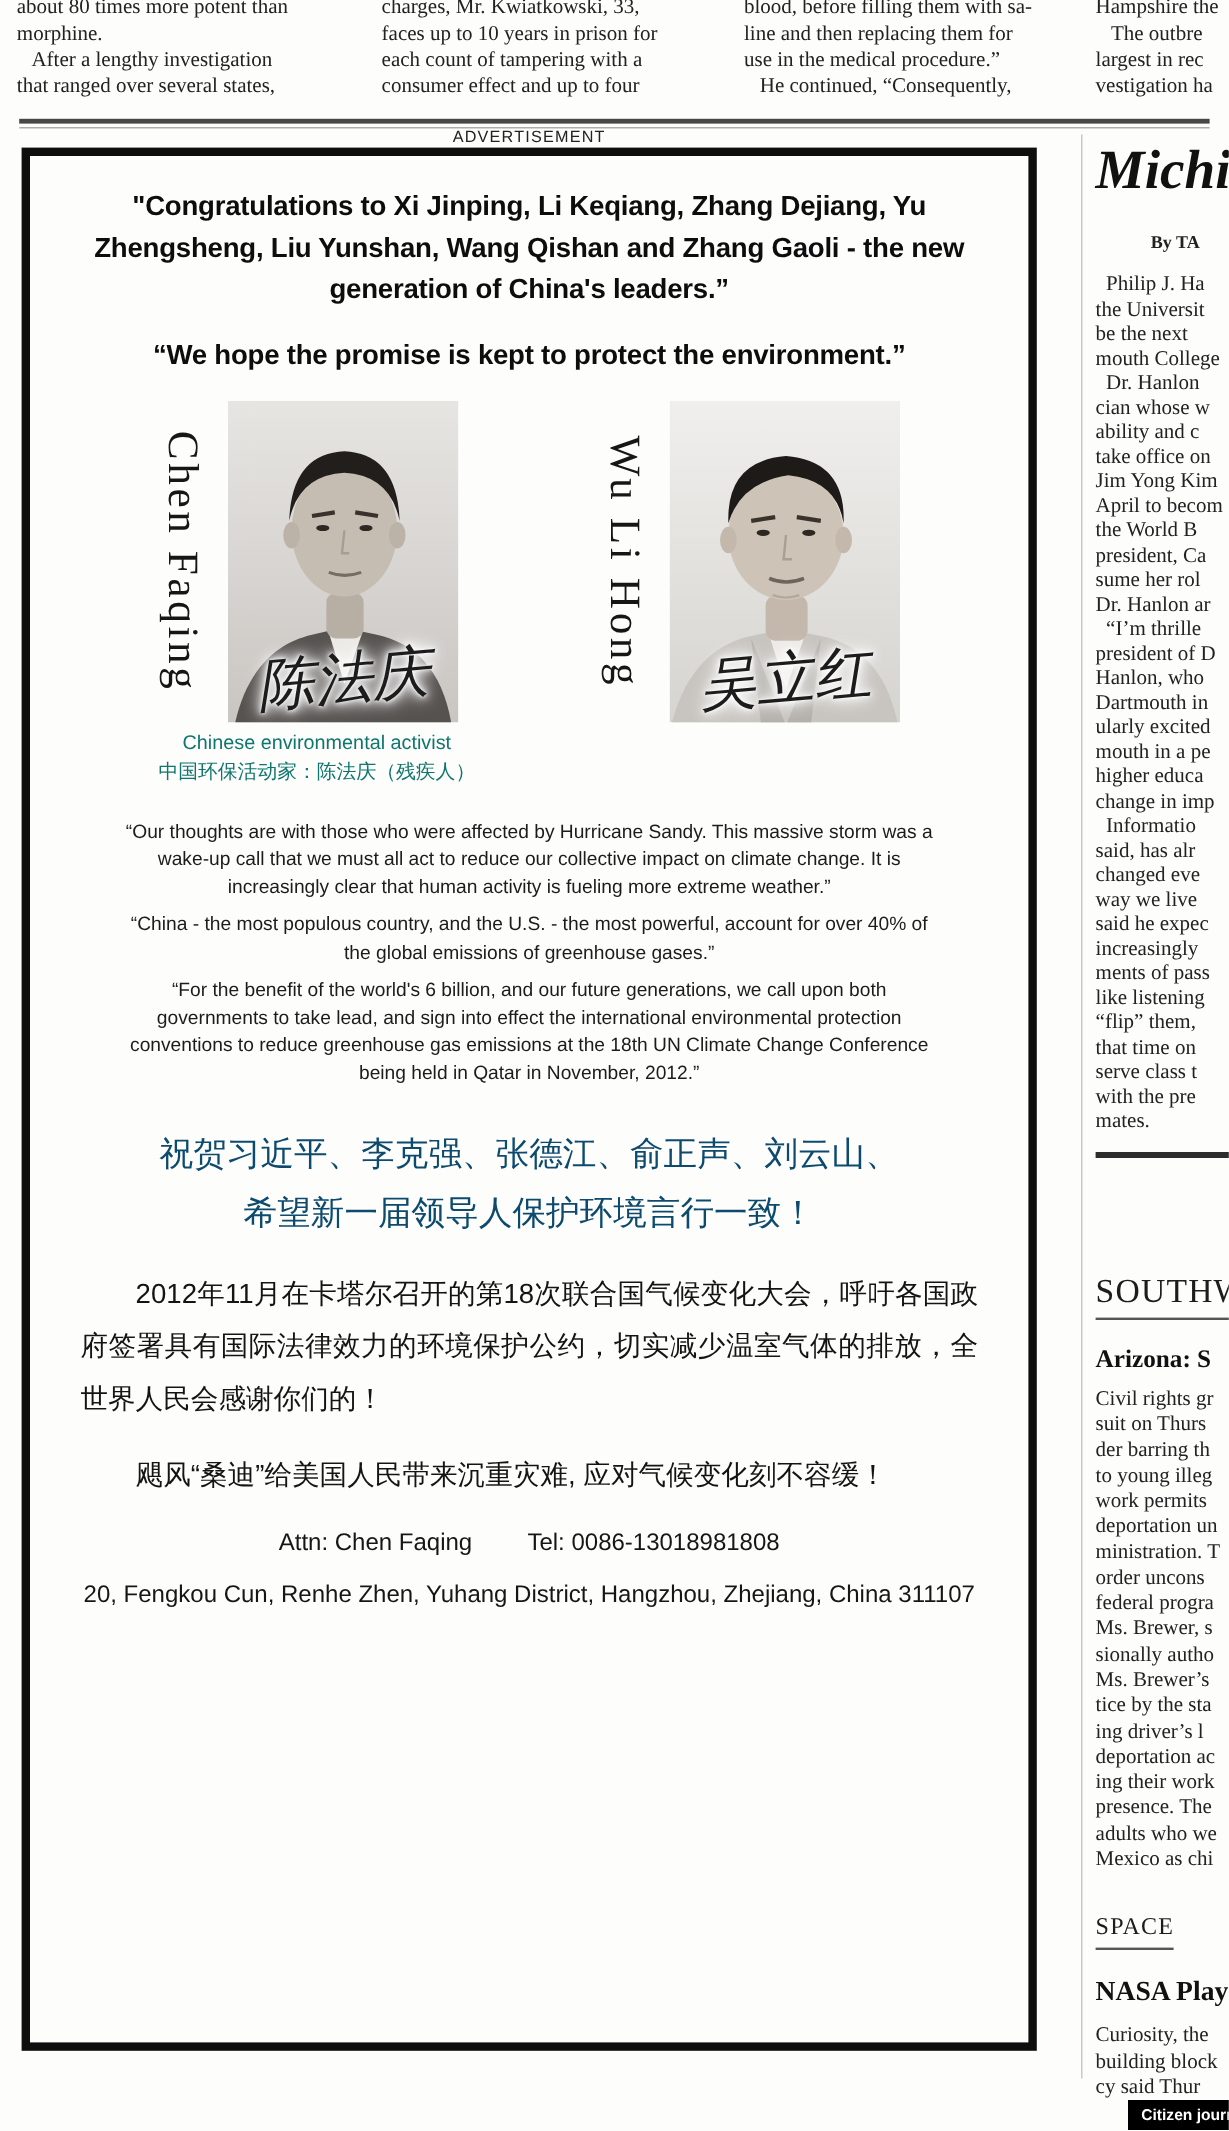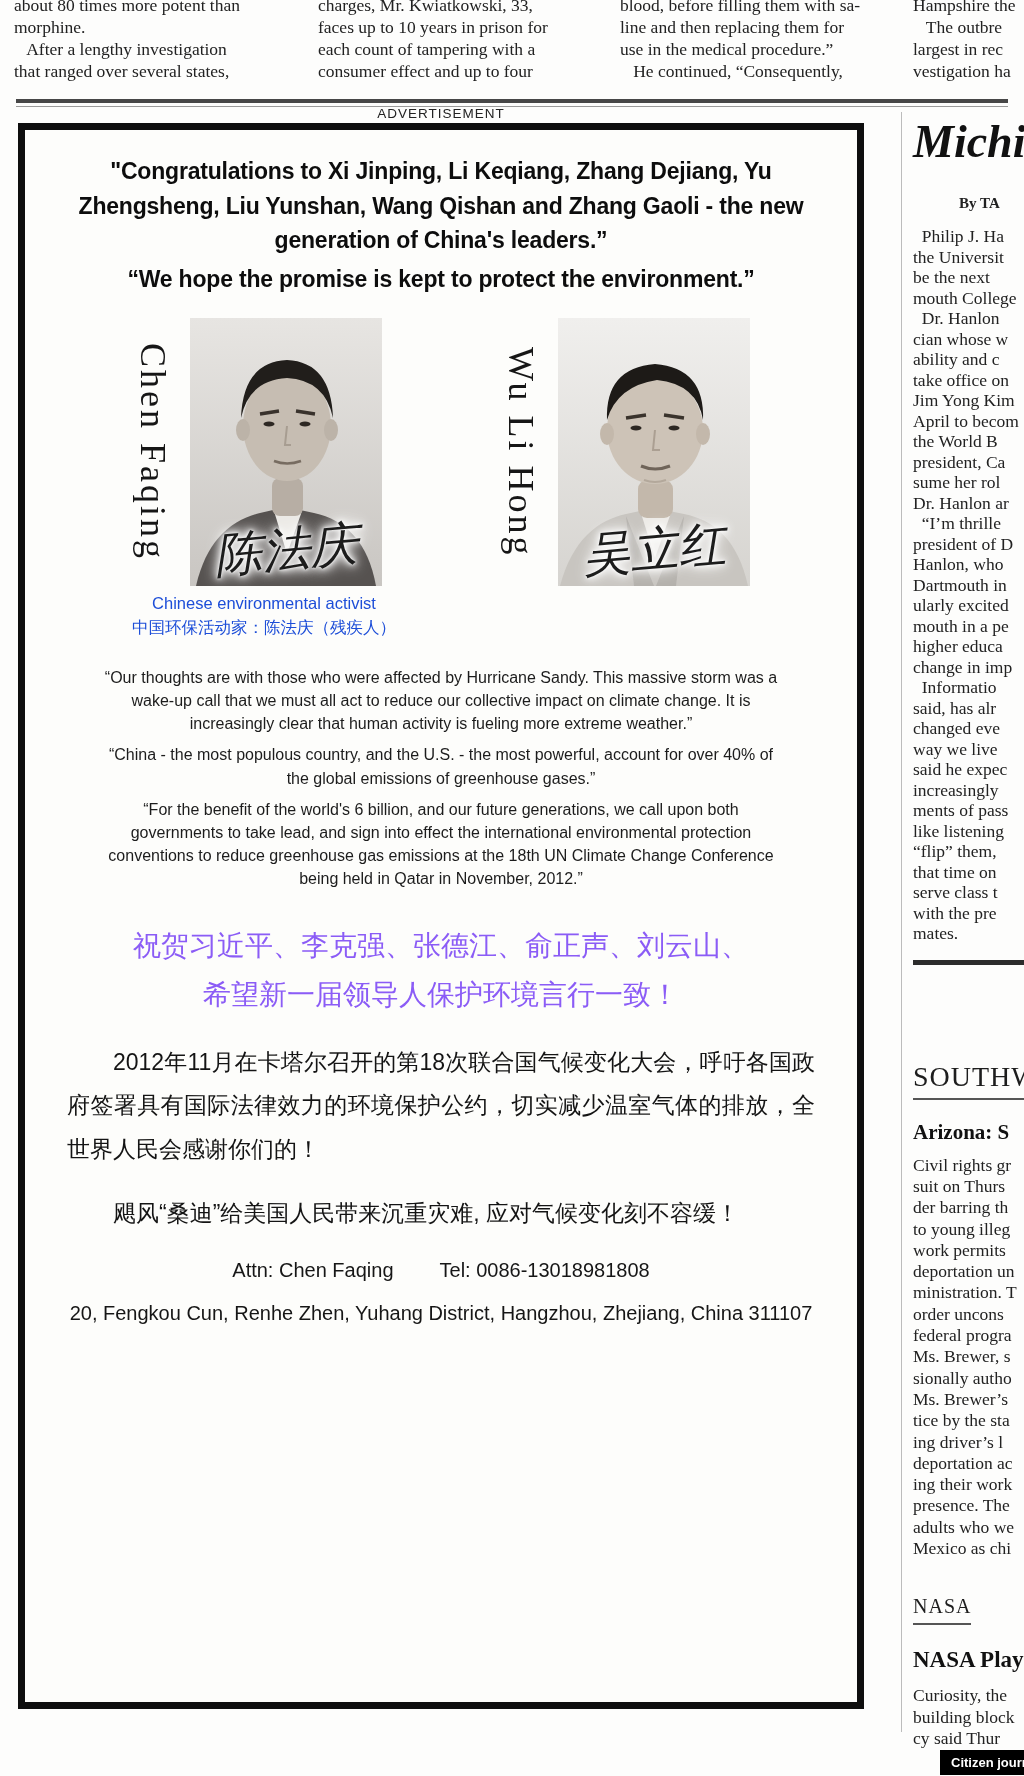--- a/index.html
+++ b/index.html
@@ -19,38 +19,38 @@
   .top-rule-thin{position:absolute;left:16px;top:106px;width:992px;border-top:1px solid #9a9a9a;}
   .adv-label{position:absolute;left:18px;top:106px;width:846px;text-align:center;
              font-size:13.5px;letter-spacing:1px;color:#222;}
 
   
   .ad-box{position:absolute;left:18px;top:123px;width:832px;height:1572px;
           border:7px solid #0e0e0e;background:#fdfdfb;}
   .ad-inner{padding:24px 30px 0;text-align:center;}
   .ad-headline,.ad-subheadline{font-weight:bold;font-size:23px;line-height:1.5;
           color:#0d0d0d;letter-spacing:-0.2px;}
-  .ad-subheadline{margin-top:4px;text-align:center;}
+  .ad-subheadline{margin-top:20px;text-align:center;}
 
   .people-row{display:flex;justify-content:center;gap:104px;margin-top:22px;}
   .person-top{display:flex;align-items:center;gap:16px;}
   .vname{writing-mode:vertical-rl;text-orientation:sideways;font-family:"Liberation Serif",serif;
          font-size:36px;color:#161616;height:268px;letter-spacing:3px;}
   .photo{position:relative;width:192px;height:268px;}
   .photo svg{display:block;width:100%;height:100%;}
   .signature{position:absolute;left:0;right:0;bottom:4px;text-align:center;white-space:nowrap;
          font-family:"DejaVu Serif",serif;font-style:italic;font-size:48px;color:#1c1c1c;
          transform:rotate(-5deg);
          text-shadow:0 0 3px #fff,0 0 6px #fff,0 0 10px #fff,0 0 14px #fff,0 0 18px #fff;}
-  .person-captions{margin-top:6px;font-size:16.5px;line-height:1.45;color:#1d4ed8;}
+  .person-captions{margin-top:6px;font-size:16.5px;line-height:1.45;color:#0f766e;}
 
   .en-para{margin:8px auto 0;max-width:690px;font-size:16px;line-height:1.45;color:#1c1c1c;}
   .en-para.first{margin-top:26px;}
 
-  .zh-headline{margin-top:30px;font-size:28px;line-height:1.75;color:#8b5cf6;text-align:center;}
+  .zh-headline{margin-top:30px;font-size:28px;line-height:1.75;color:#0c4a6e;text-align:center;}
   .zh-para{margin:24px 12px 0;font-size:23px;line-height:1.9;text-align:justify;
            text-indent:2em;color:#141414;}
   .zh-para.p2{margin-top:22px;}
   .zh-para.p3{margin-top:20px;text-align:left;}
 
   .contact-line{margin-top:24px;font-size:20px;color:#161616;}
   .contact-line .attn{margin-right:46px;text-align:center;}
   .address-line{margin-top:20px;font-size:20px;color:#161616;}
 
   
@@ -265,21 +265,21 @@
       <div class="tline">Ms. Brewer’s</div>
       <div class="tline">tice by the sta</div>
       <div class="tline">ing driver’s l</div>
       <div class="tline">deportation ac</div>
       <div class="tline">ing their work</div>
       <div class="tline">presence. The</div>
       <div class="tline">adults who we</div>
       <div class="tline">Mexico as chi</div>
     </div>
   <div>
-    <span class="rc-section2">NASA</span>
+    <span class="rc-section2">SPACE</span>
   </div>
   <div class="rc-nasa">NASA Play</div>
   <div class="rc-space-body">
       <div class="tline">Curiosity, the</div>
       <div class="tline">building block</div>
       <div class="tline">cy said Thur</div>
     </div>
 </div>
 
 <div class="badge">Citizen journalist</div>

